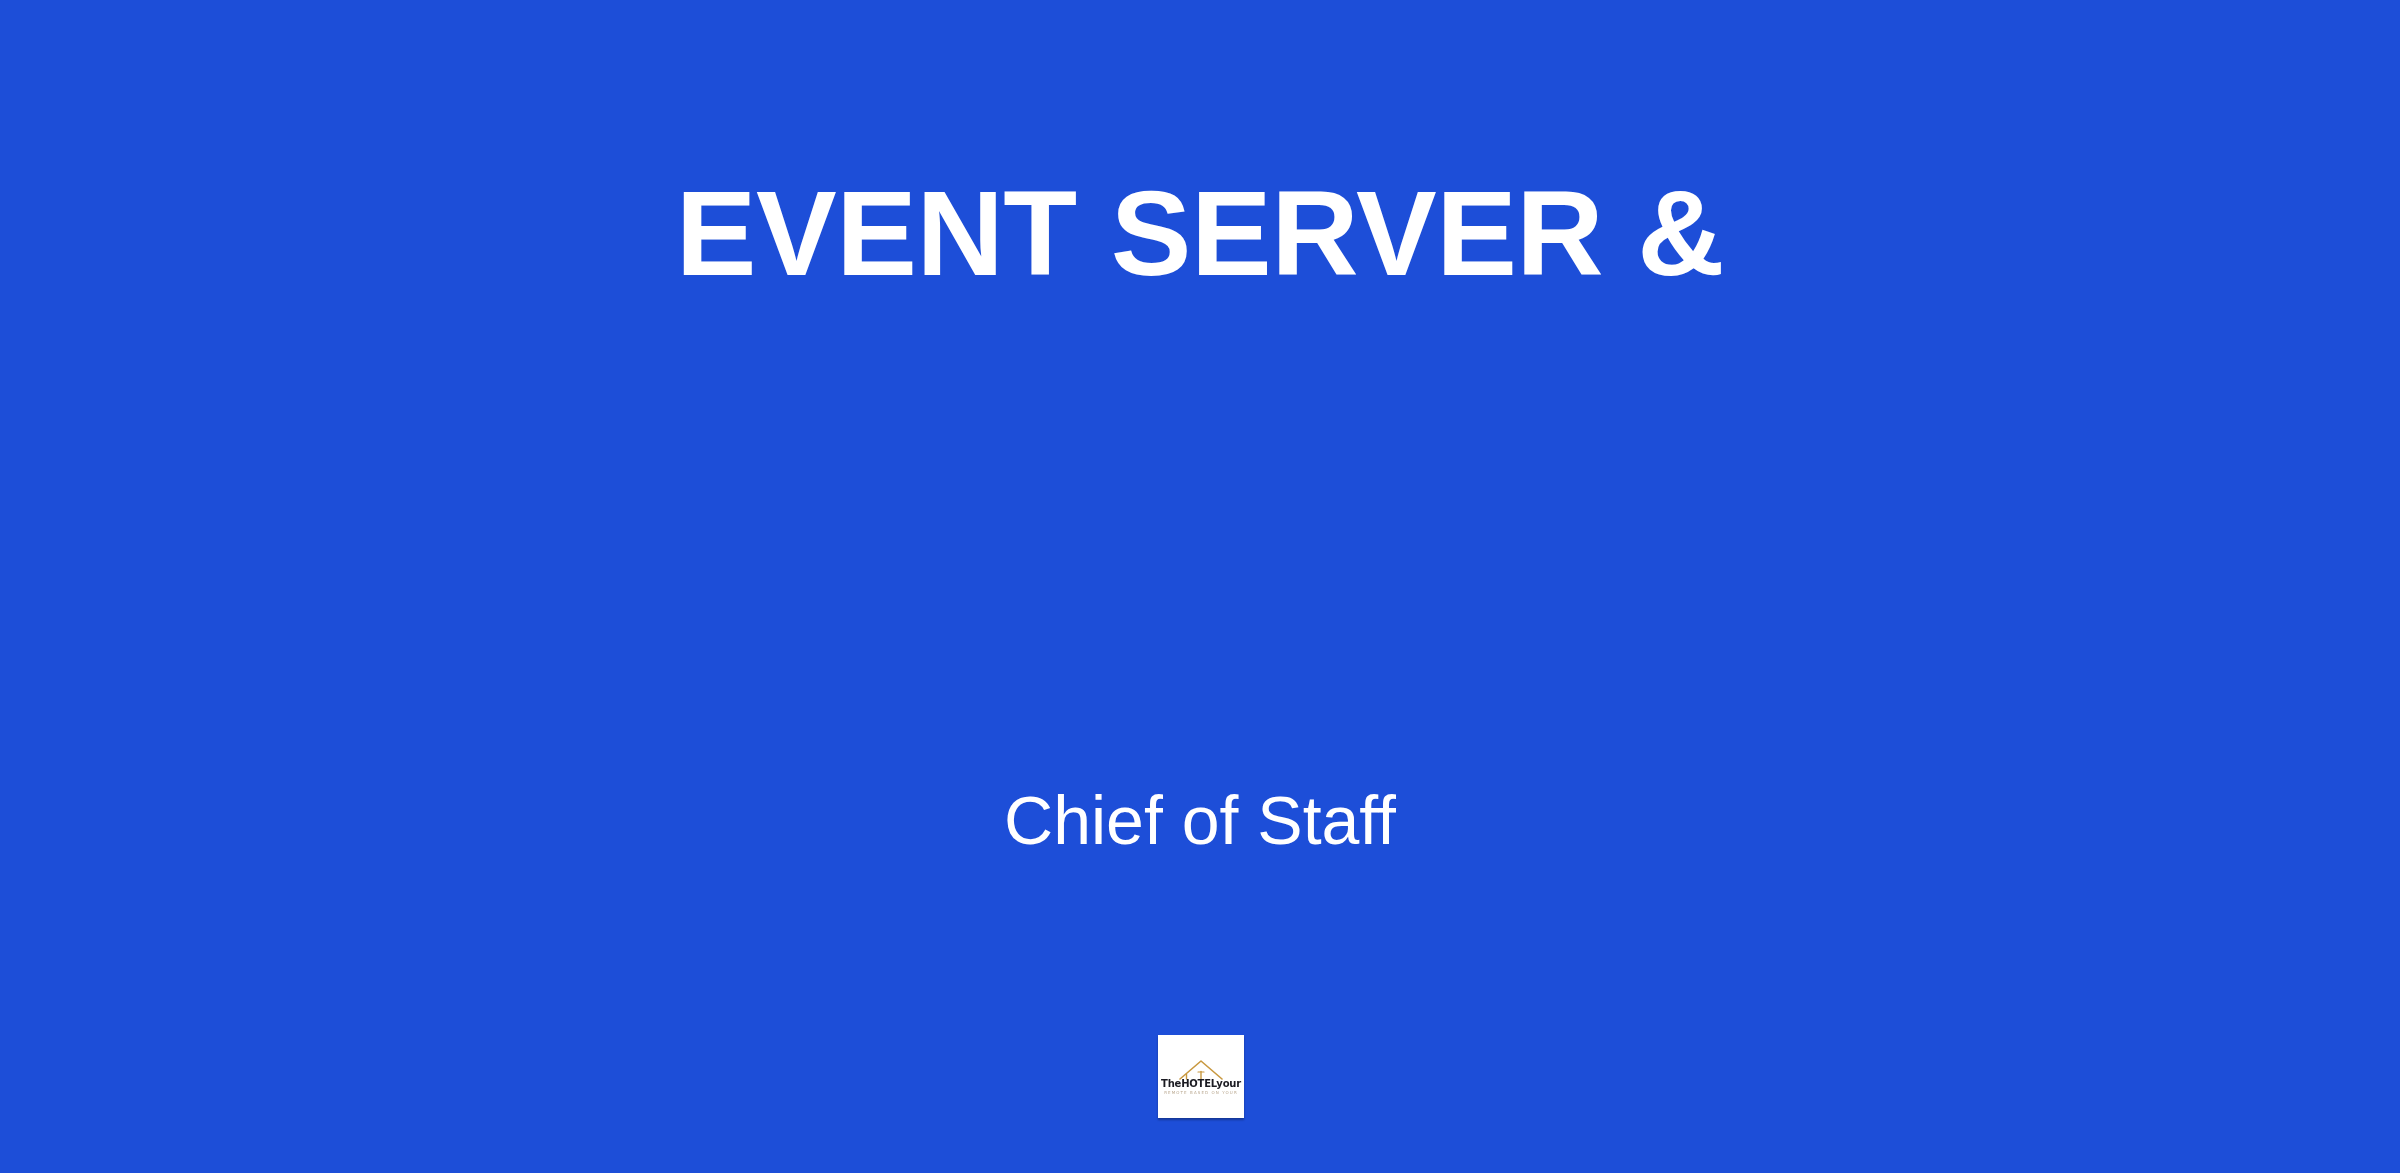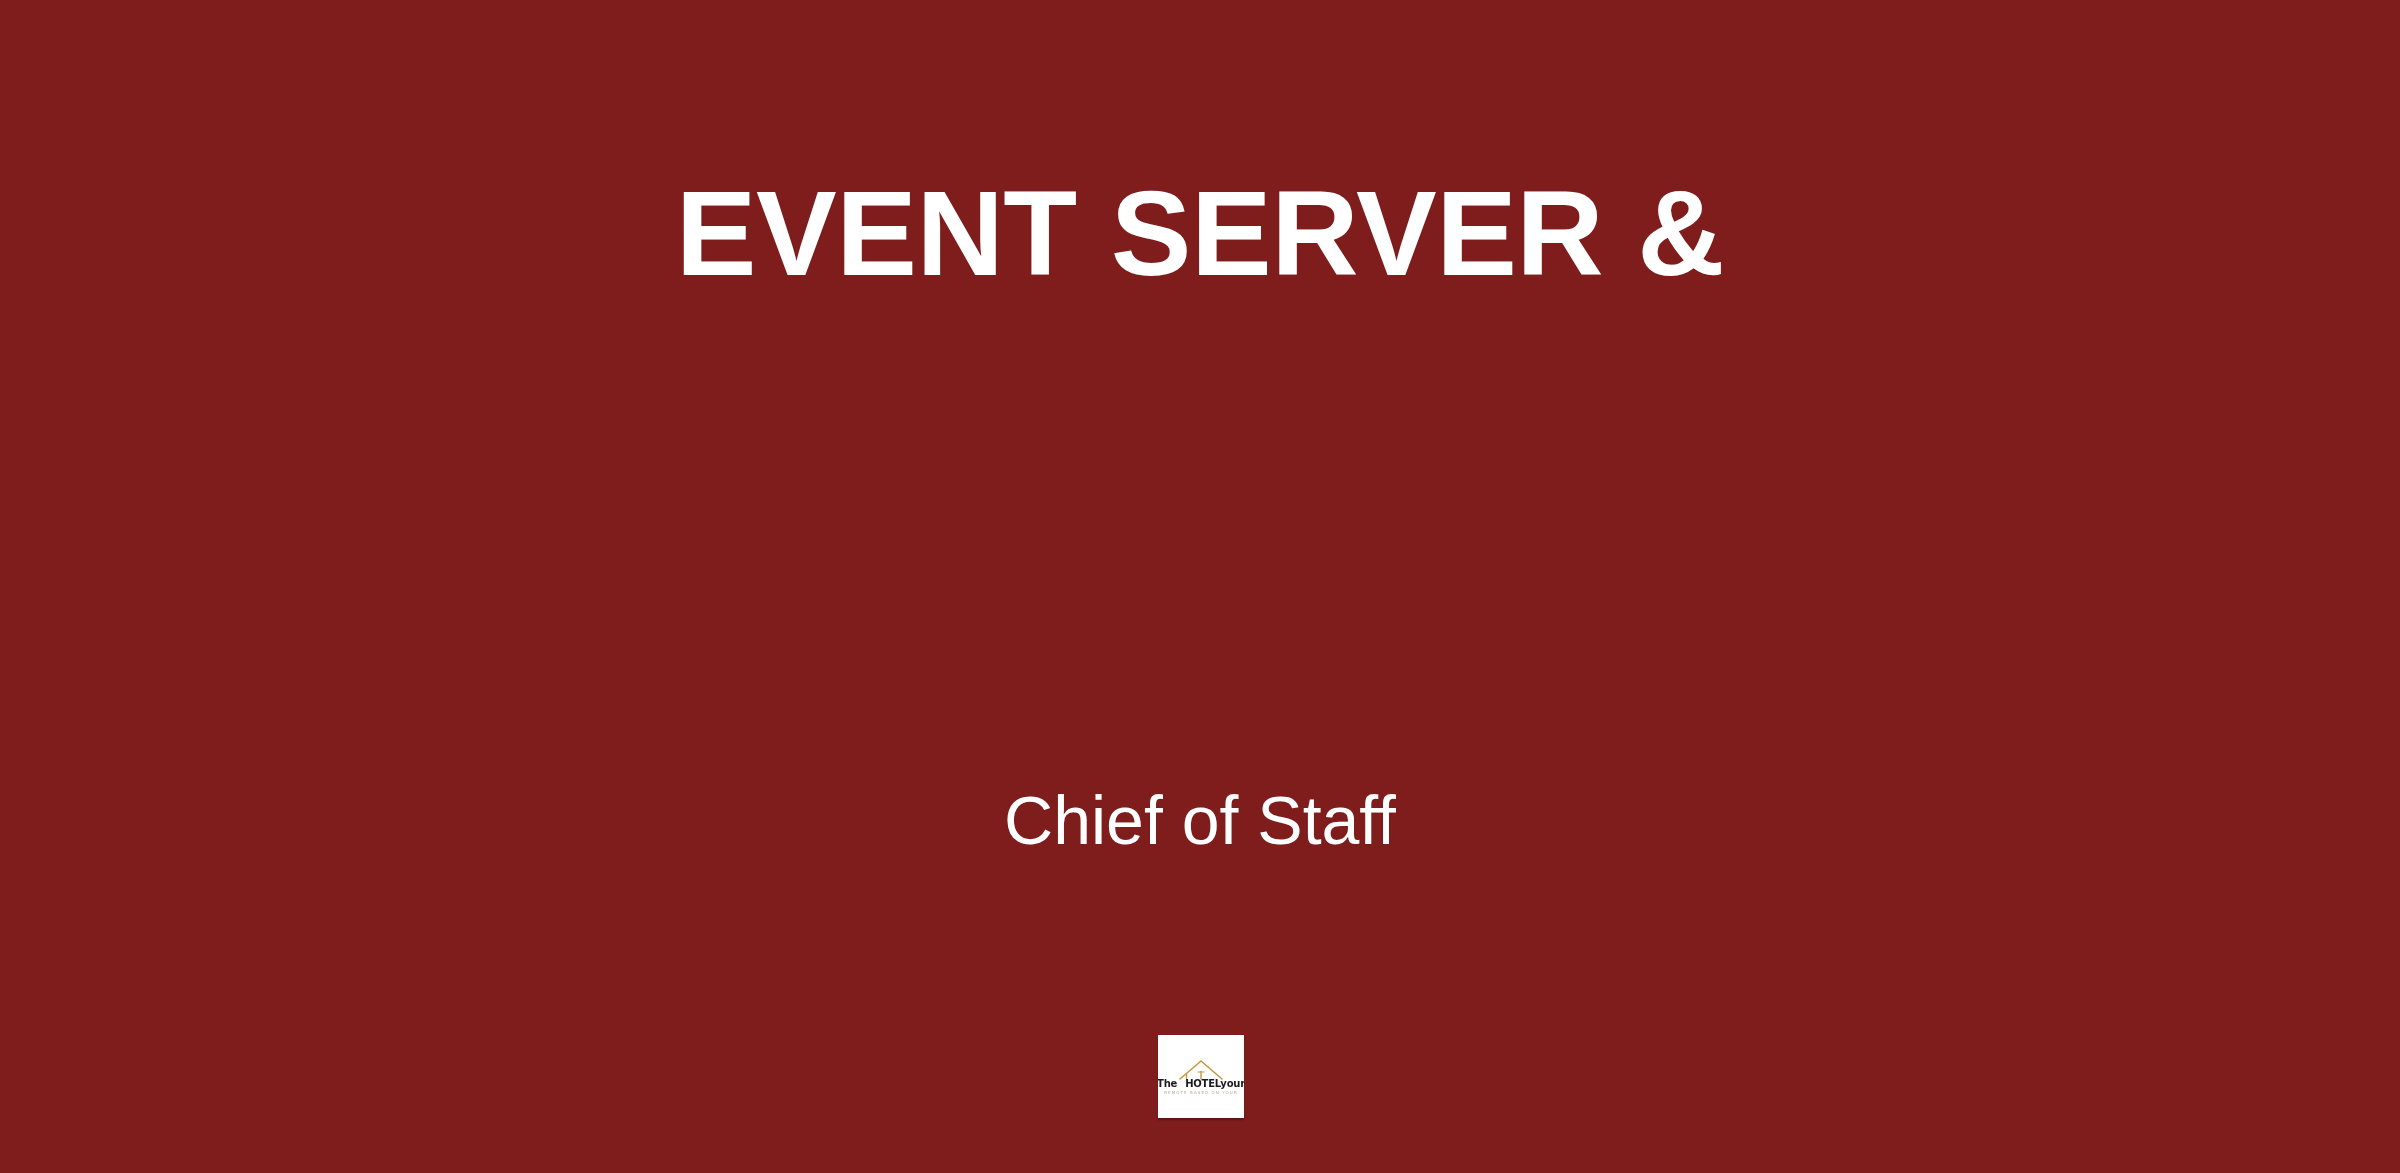--- a/index.html
+++ b/index.html
@@ -89,38 +89,38 @@
     font-family: "DejaVu Sans", "Liberation Sans", sans-serif;
     font-size: 10px;
     font-weight: 700;
     line-height: 11px;
     color: #1b1b22;
     letter-spacing: -0.2px;
     white-space: nowrap;
   }
 
   .logo-wordmark .w-the { color: #1b1b22; }
-  .logo-wordmark .w-hotel { color: #1b1b22; padding-left: 8px; }
+  .logo-wordmark .w-hotel { color: #1b1b22; }
   .logo-wordmark .w-jobs { color: #1b1b22; }
 
   .logo-tagline {
     font-family: "DejaVu Sans", "Liberation Sans", sans-serif;
     font-size: 4px;
     line-height: 6px;
     color: #b9a78e;
     letter-spacing: 1.1px;
     white-space: nowrap;
     margin-top: 1px;
     text-transform: uppercase;
   }
 </style>
 </head>
 <body style="background: rgb(79, 12, 164);">
 
-<div class="stage" style="background: #7f1d1d;">
+<div class="stage" style="background: #1d4ed8;">
 
   <div class="title-block">
     <h1 class="headline">
       <span style="display: block;">EVENT SERVER &amp;</span>
     </h1>
   </div>
 
   <div class="subtitle">Chief of Staff</div>
 
   <div class="logo-card">

